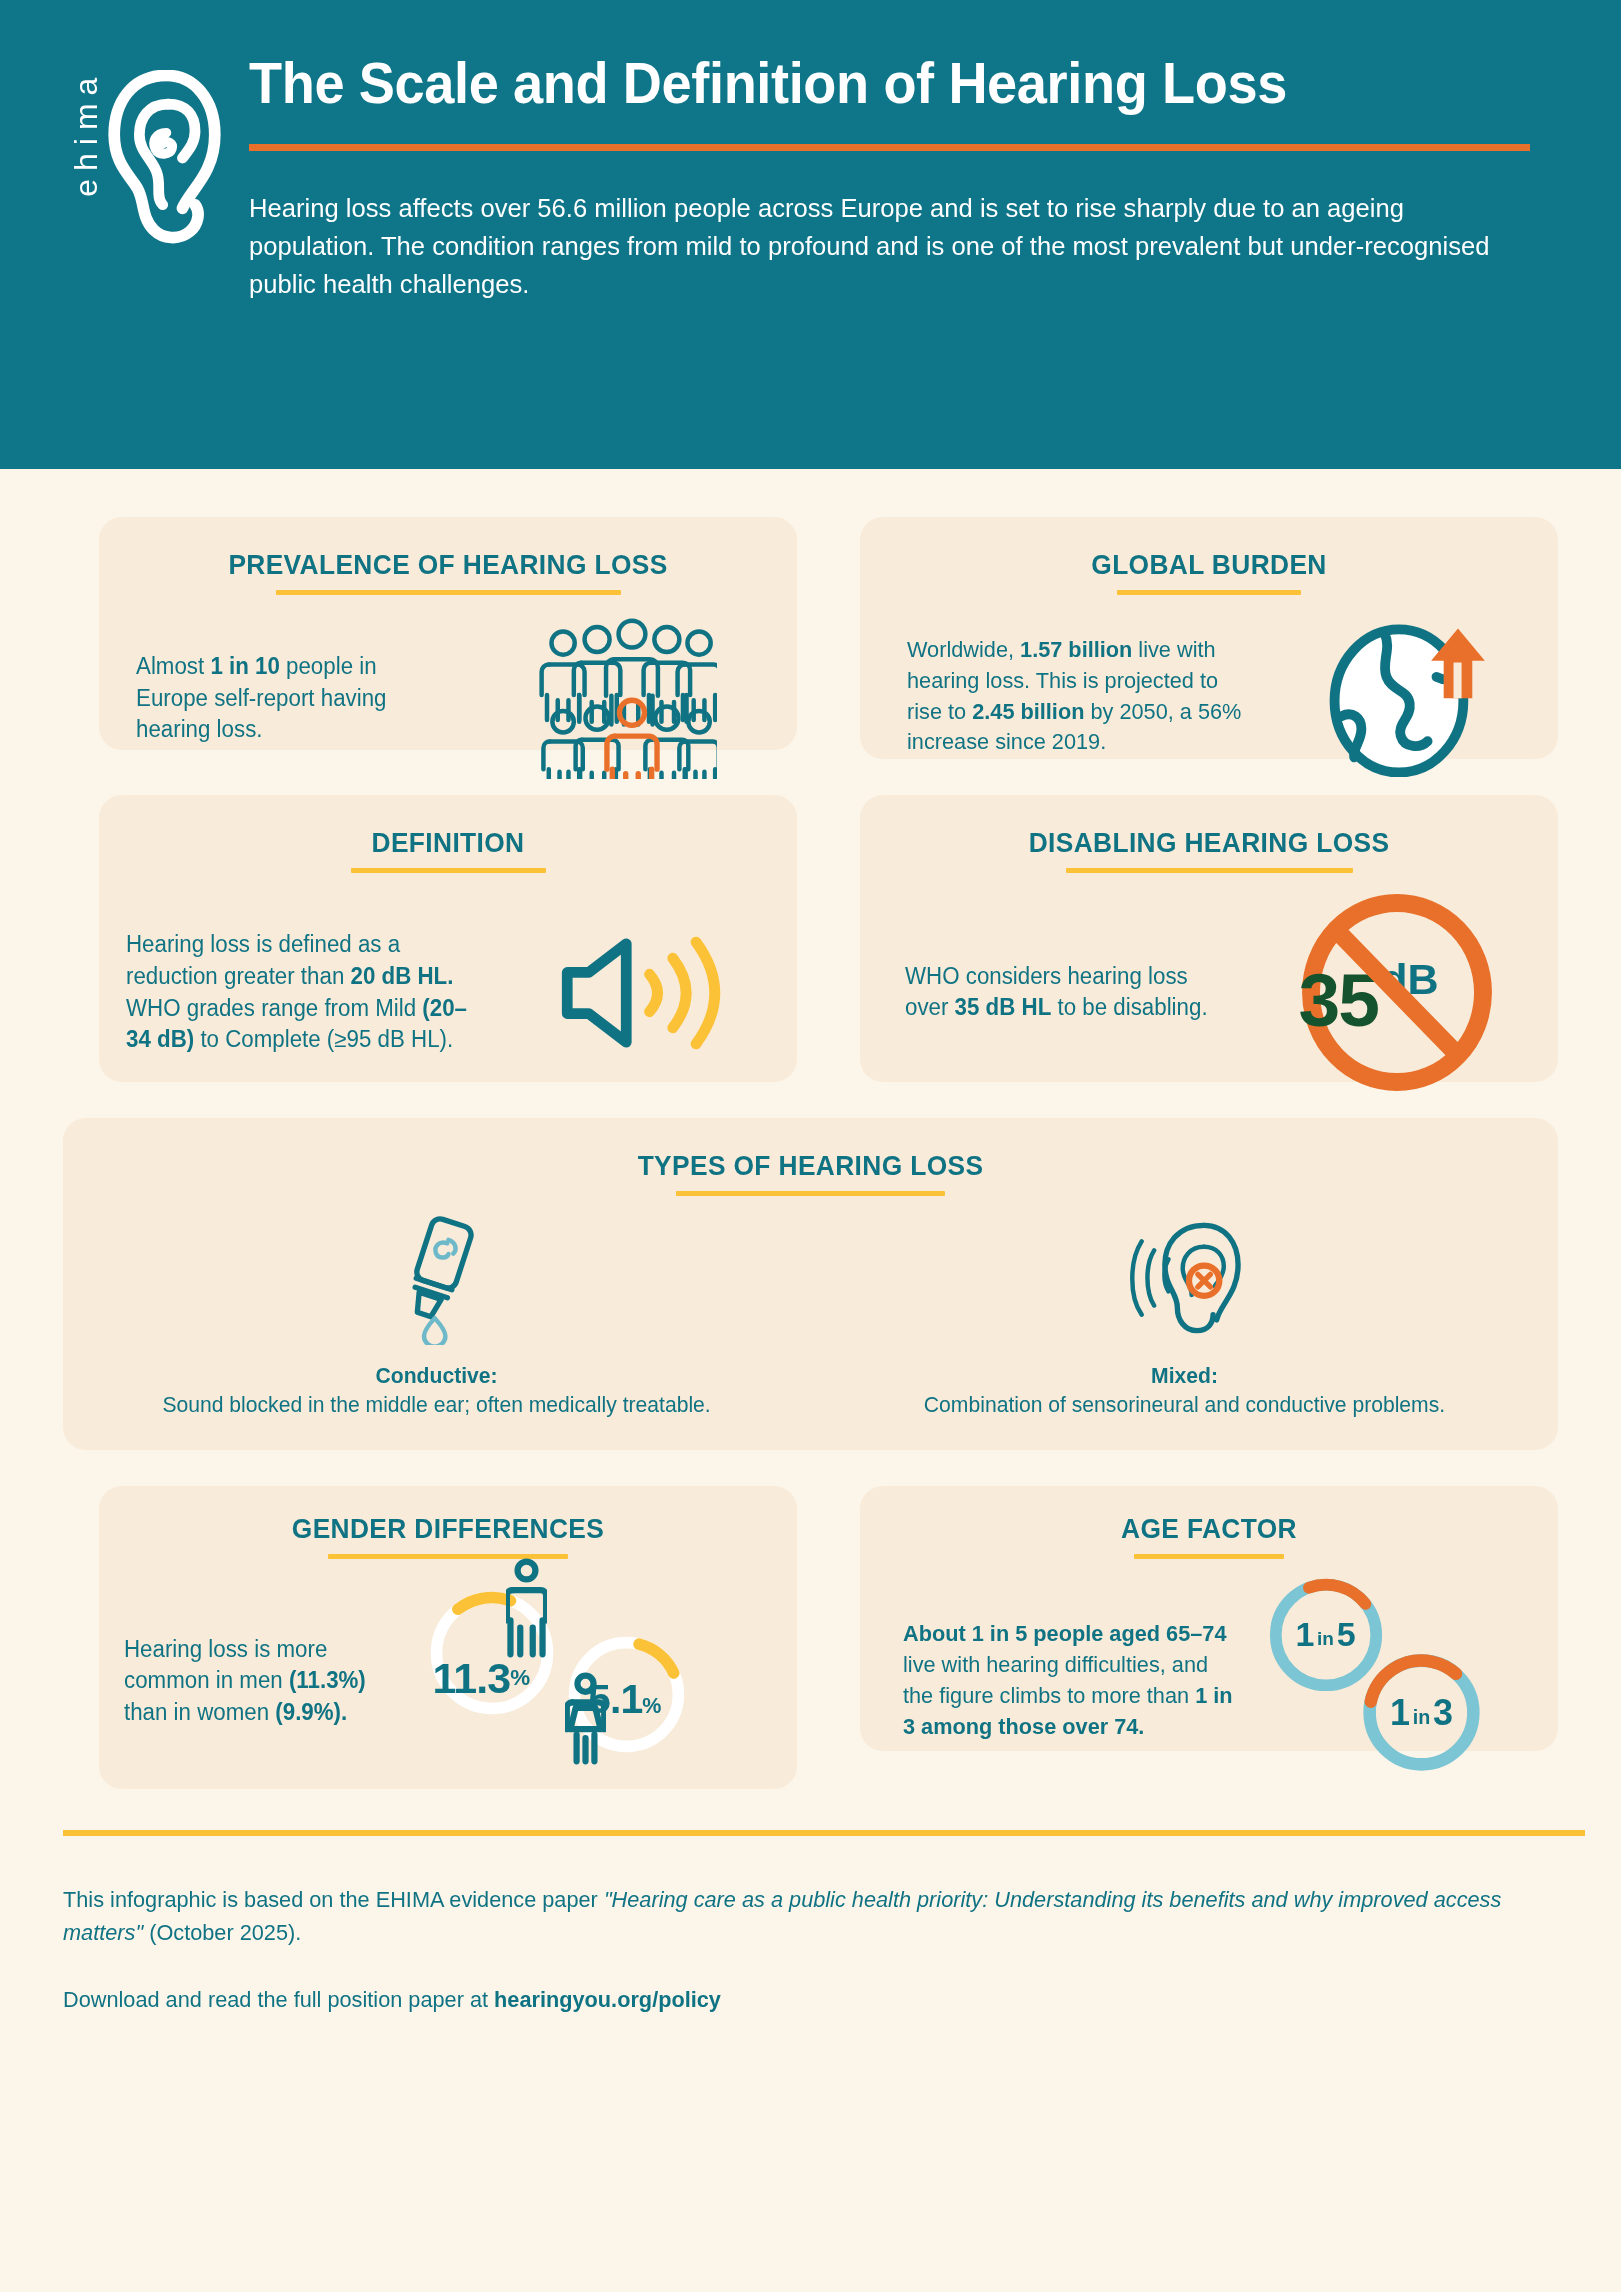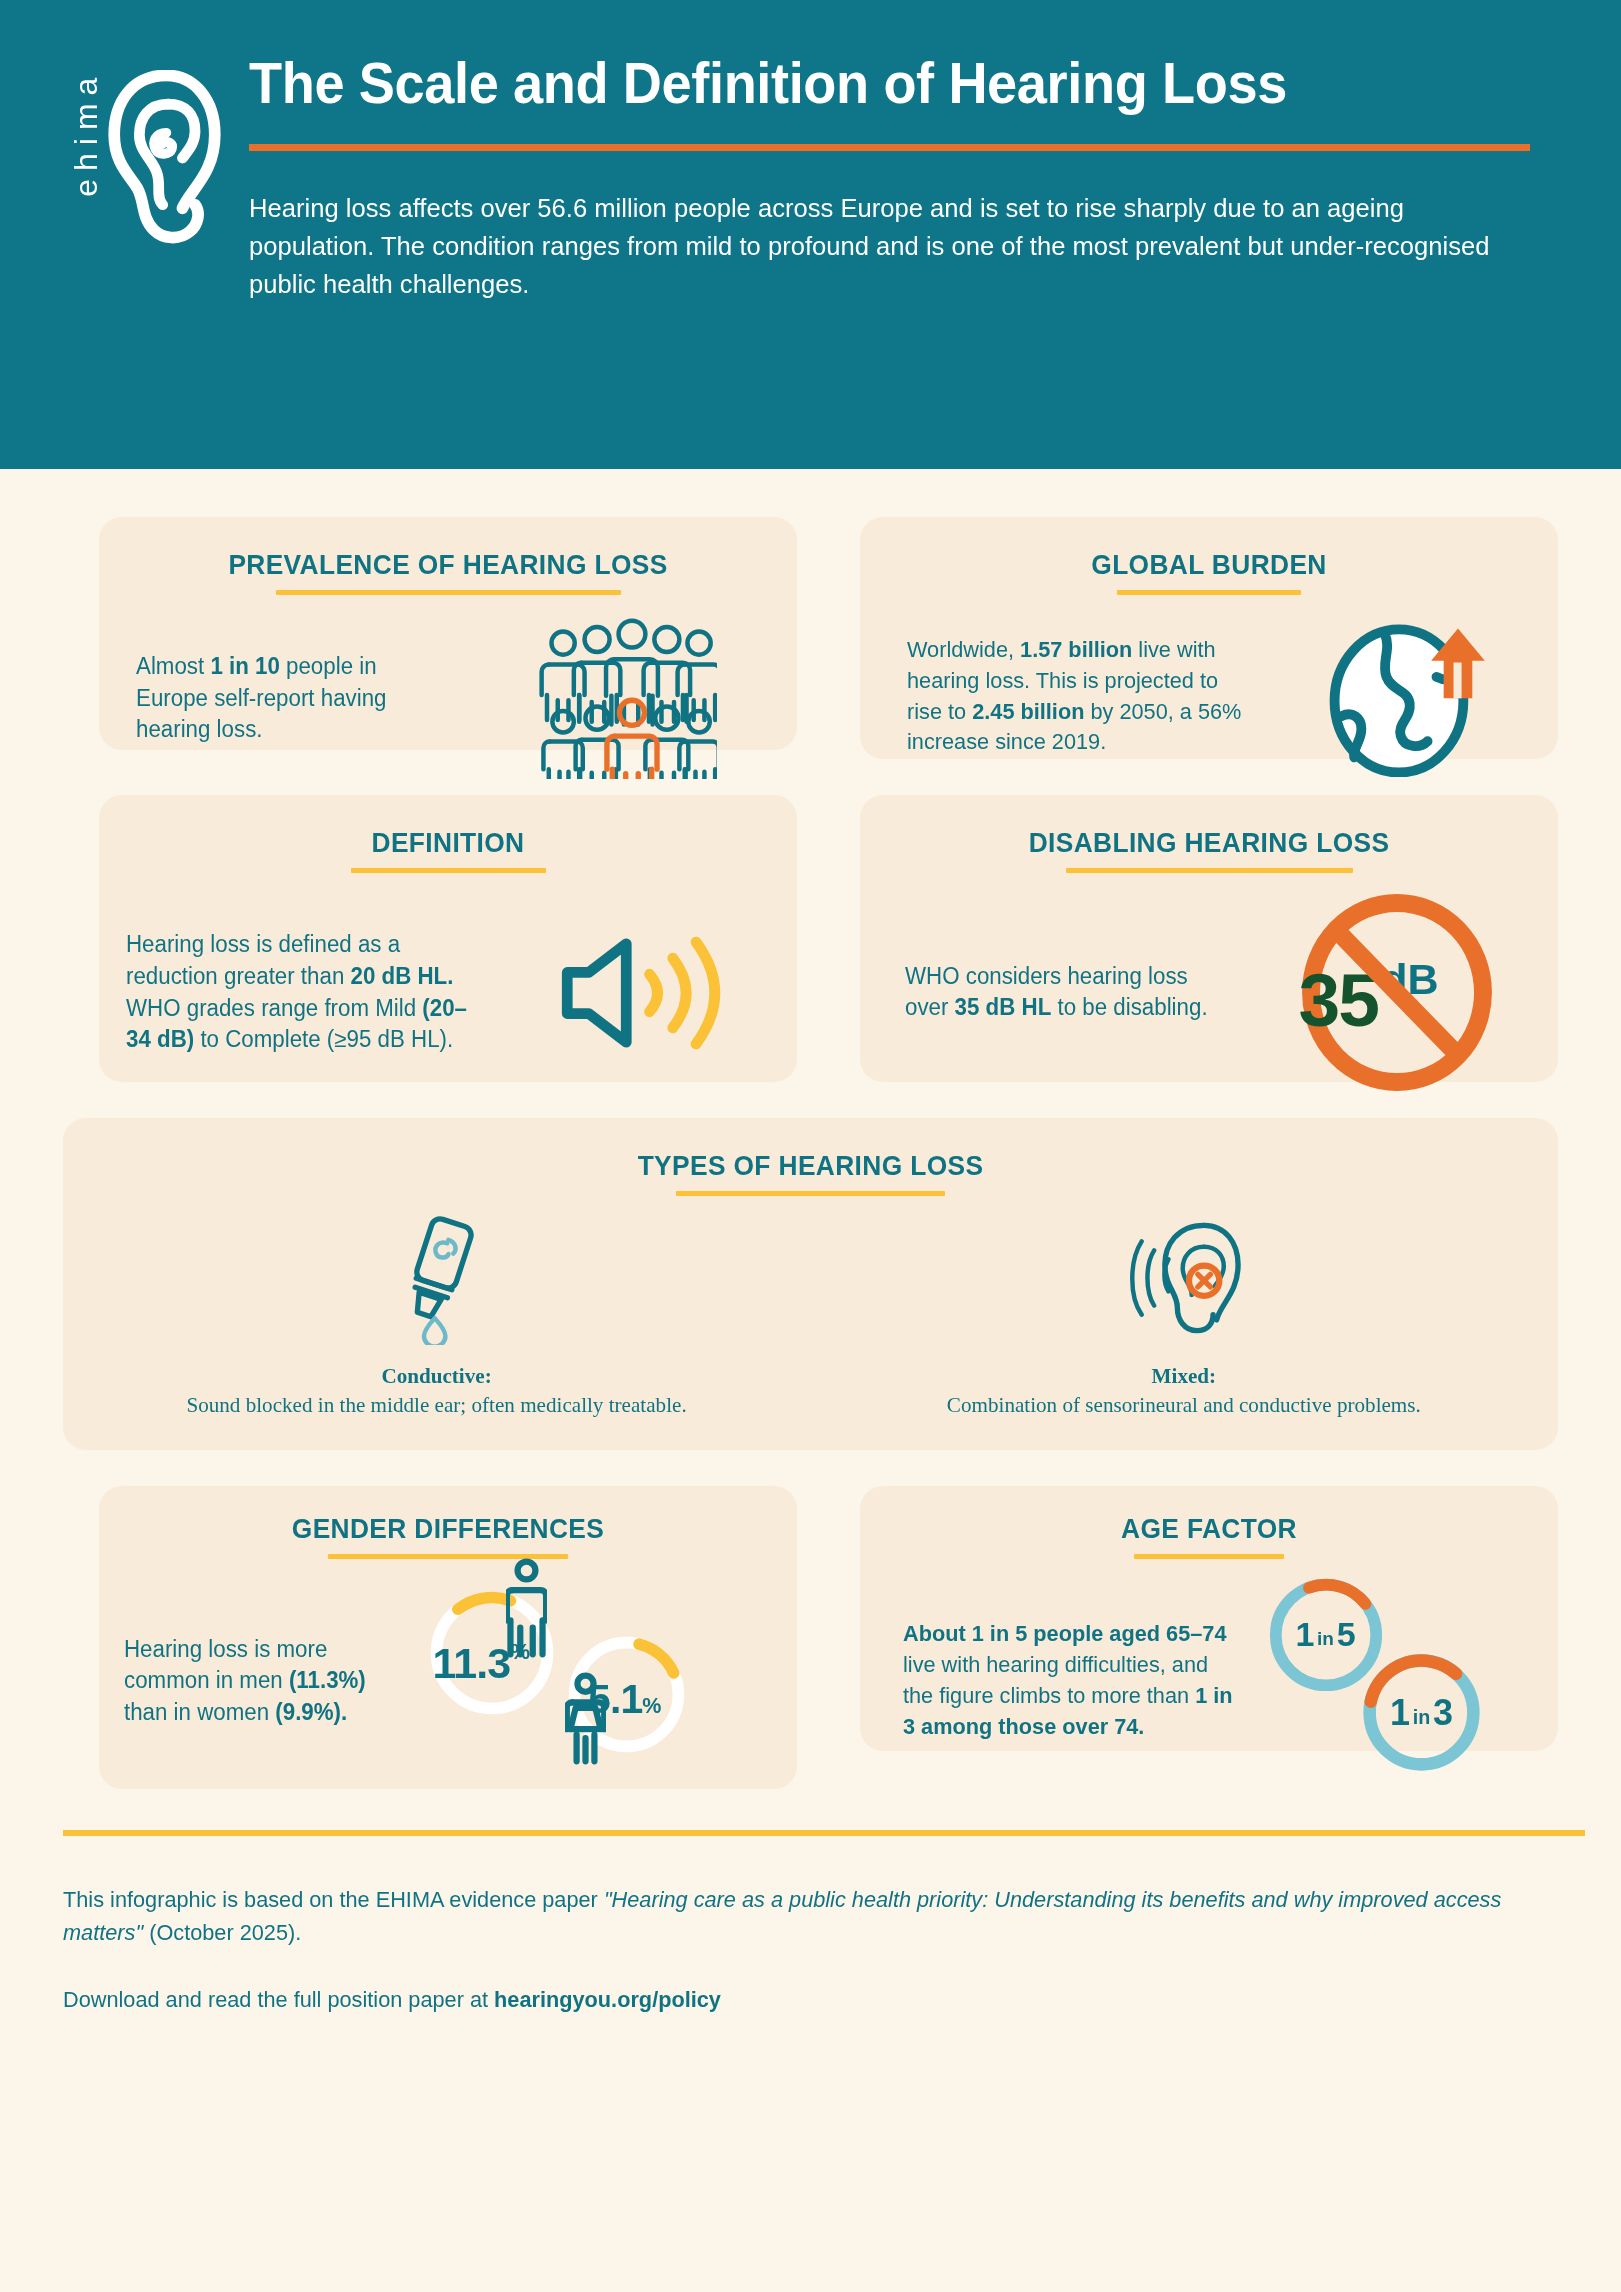--- a/index.html
+++ b/index.html
@@ -136,21 +136,20 @@
   
   #card-disabling .card-body { padding: 9px 0 0 0; height: 229px; }
   #card-disabling .card-text { width: 331px; margin-left: 45px; }
   #card-disabling .art { flex: 1; }
 
   
   #card-types { padding-bottom: 30px; }
   .types-grid {
     display: flex;
     margin-top: 14.3px;
-    font-family: Liberation Serif, serif;
   }
   .type-col {
     flex: 1;
     display: flex;
     flex-direction: column;
     align-items: center;
     padding: 0 16px;
   }
   .type-art { height: 134px; display: flex; align-items: center; justify-content: center; }
   .type-label {
@@ -399,21 +398,21 @@
     <div class="title-rule" style="width:240px"></div>
     <div class="card-body">
       <div class="card-text"><span>Hearing loss is more common in men </span><b>(11.3%)</b><span> than in women </span><b>(9.9%).</b></div>
       <div class="art">
 
         <div style="position:absolute;left:3.6px;top:21.5px;width:136px;height:136px;">
           <svg width="136" height="136" viewBox="0 0 152 152">
             <circle cx="76" cy="76" r="62" fill="none" stroke="#FFFFFF" stroke-width="13"></circle>
             <circle cx="76" cy="76" r="62" fill="none" stroke="#FBC237" stroke-width="13" stroke-linecap="round" stroke-dasharray="62 327" transform="rotate(-128 76 76)"></circle>
           </svg>
-          <div style="position:absolute;left:9px;top:54px;display:flex;align-items:flex-start;">
+          <div style="position:absolute;left:9px;top:69px;display:flex;align-items:center;">
             <span style="font-size:43px;font-weight:700;color:#0F7384;letter-spacing:-0.9px;">11.3</span>
             <span style="font-size:22.4px;font-weight:700;color:#0F7384;">%</span>
           </div>
         </div>
         <svg width="41" height="100" viewBox="0 0 46 112" style="position:absolute;left:86px;top:-5.4px;">
           <g fill="none" stroke="#0F7384" stroke-width="7" stroke-linecap="round" stroke-linejoin="round">
             <circle cx="23" cy="14" r="10"></circle>
             <path d="M7 36 h32 a6 6 0 0 1 6 6 v28"></path>
             <path d="M7 36 a6 6 0 0 0 -6 6 v28"></path>
             <path d="M5 70 v38 M16 78 v30 M30 78 v30 M41 70 v38"></path>

